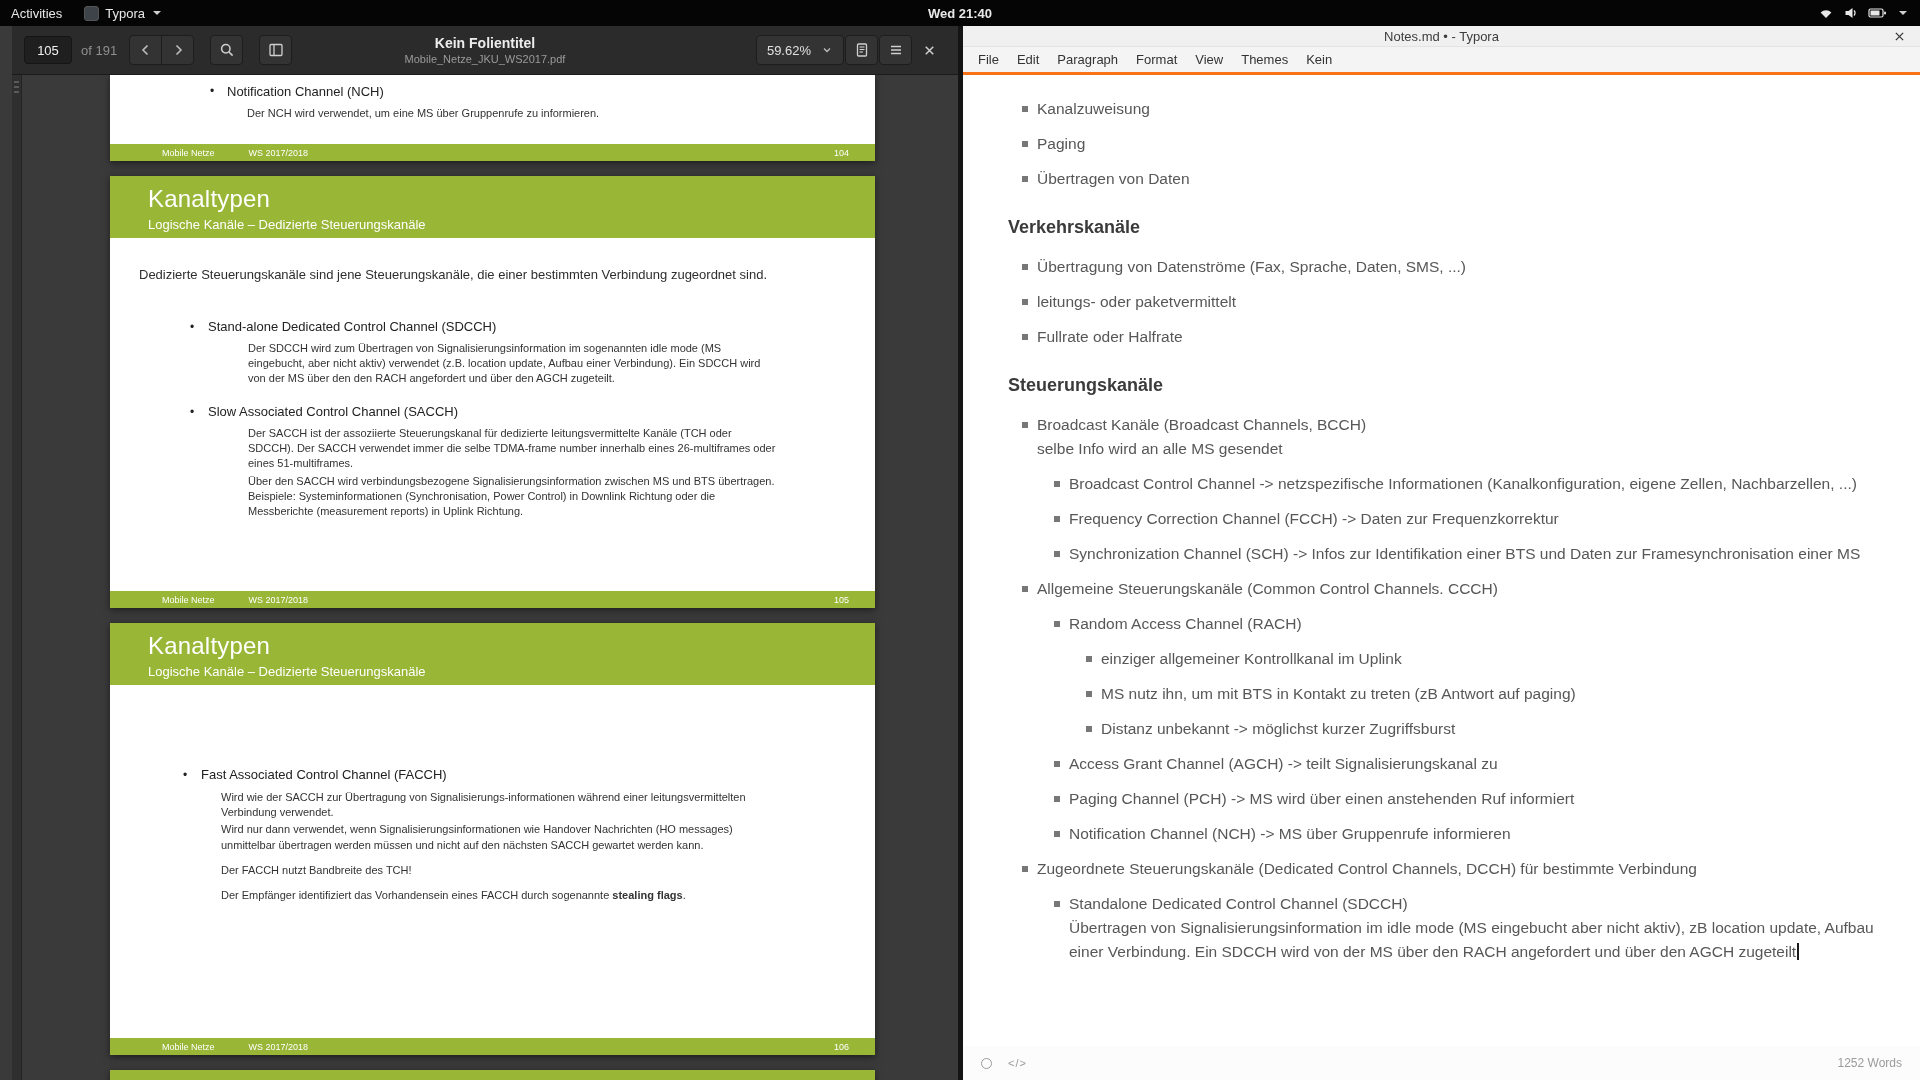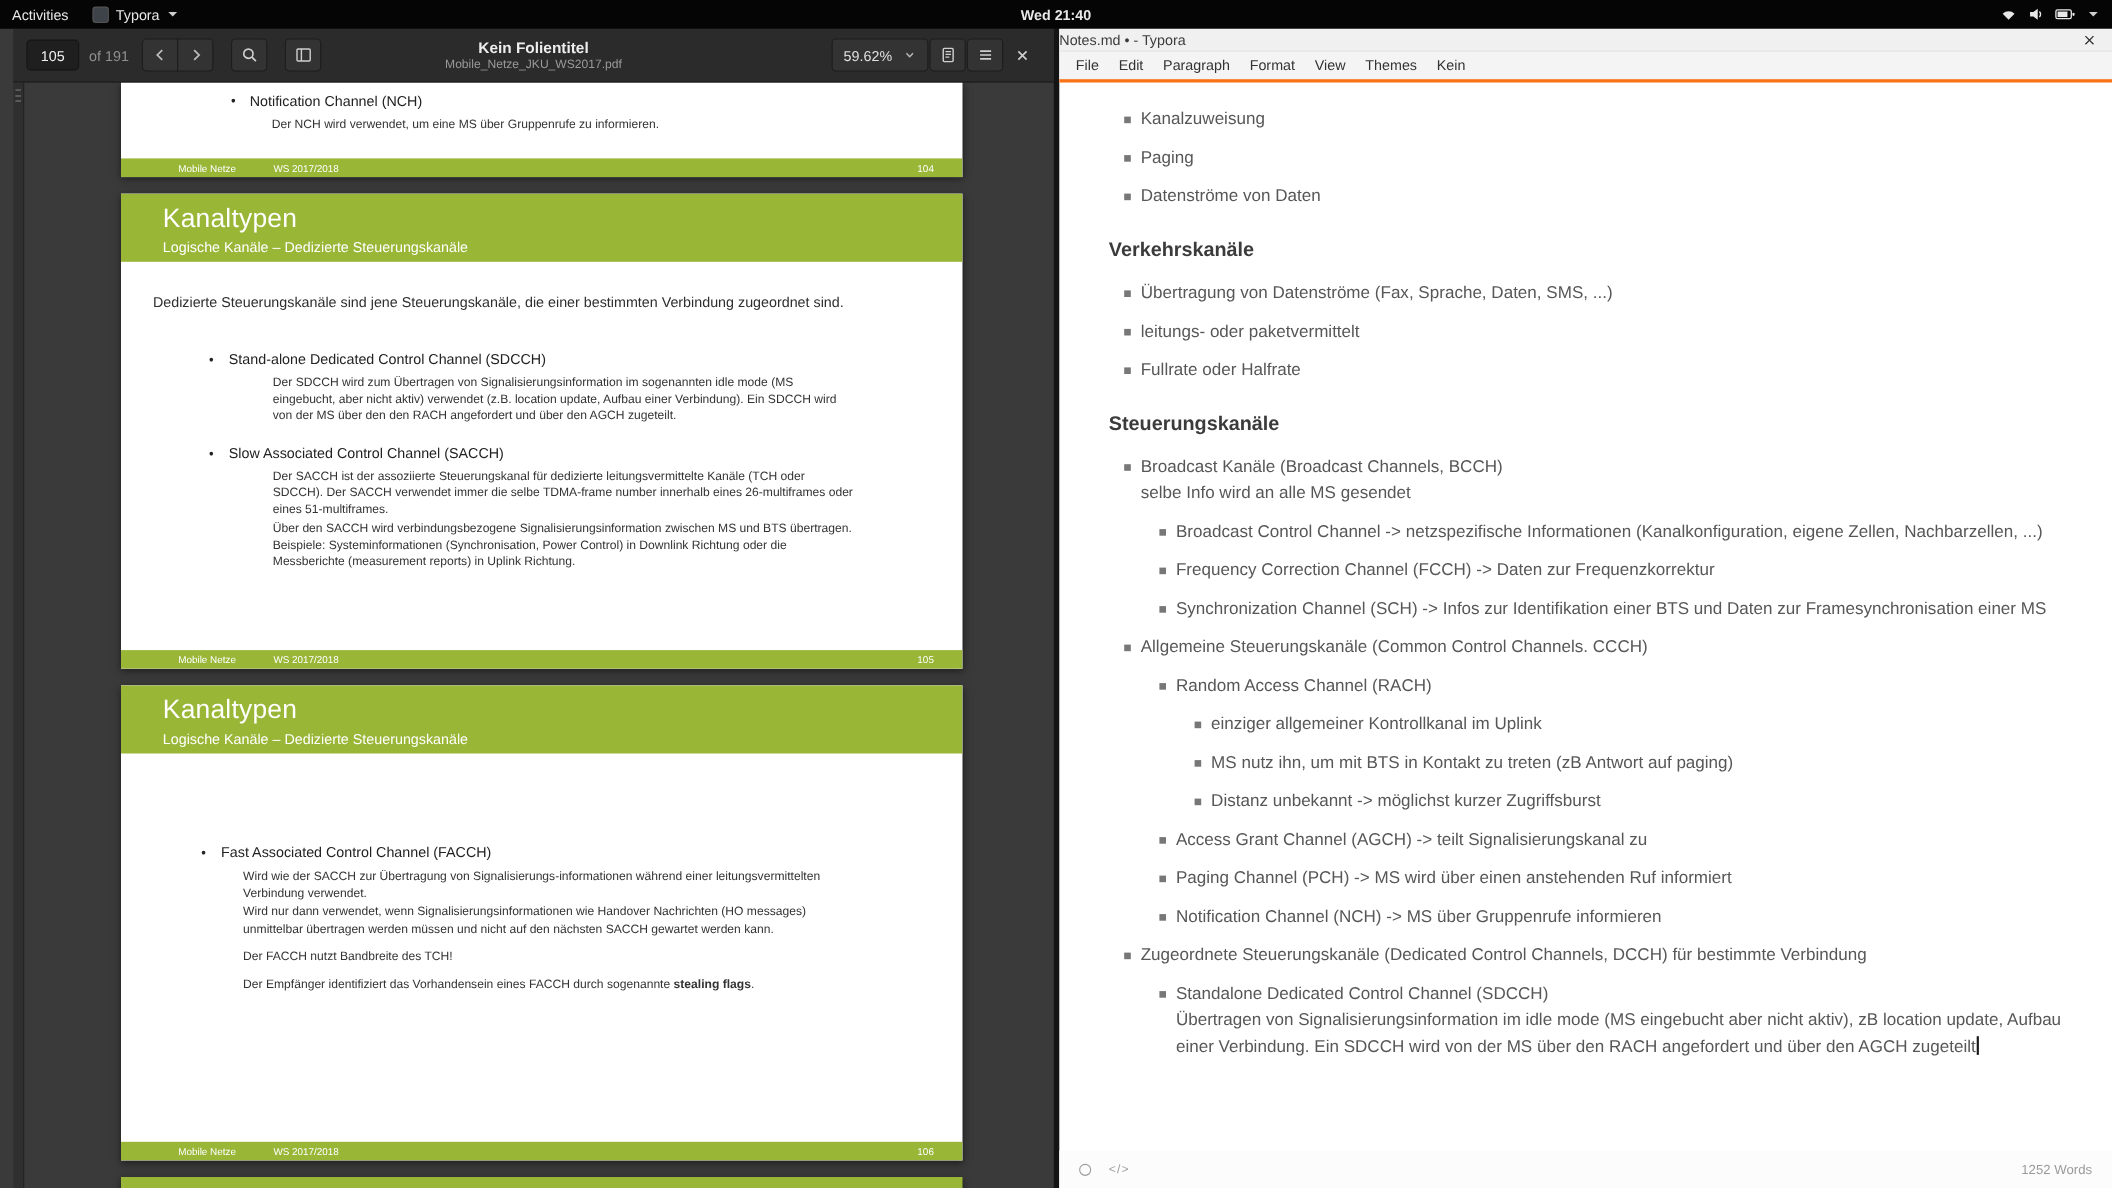--- a/index.html
+++ b/index.html
@@ -83,21 +83,21 @@
   .s106 .b-body{margin:8px 55px 0 20px;}
   .s106 .b-body p{margin:0 0 2px 0;}
   .s106 .b-body p.mt{margin-top:10px;}
   .bold{font-weight:700;}
 
   .slide-sliver{height:20px;background:var(--green);width:765px;box-shadow:0 2px 7px rgba(0,0,0,.5);}
 
   
   .typora{position:absolute;left:963px;top:26px;width:957px;height:1054px;background:#ffffff;display:flex;flex-direction:column;}
   .t-titlebar{height:21px;background:#f0f0f0;border-bottom:1px solid #e3e3e3;position:relative;
-              display:flex;align-items:center;justify-content:flex-start;font-size:13px;color:#3c3c3c;flex:0 0 auto;}
+              display:flex;align-items:center;justify-content:center;font-size:13px;color:#3c3c3c;flex:0 0 auto;}
   .t-close{position:absolute;right:0;top:0;bottom:0;width:42px;display:flex;align-items:center;justify-content:center;color:#333;}
   .t-menubar{height:28px;background:#f4f4f4;border-bottom:3px solid #f97316;display:flex;align-items:center;
              padding-left:6px;font-size:13px;color:#333;flex:0 0 auto;}
   .t-menu-item{padding:0 9px;height:100%;display:flex;align-items:center;cursor:default;}
   .t-content{flex:1;overflow:hidden;padding:22px 26px 0 45px;color:#575757;font-size:15.5px;}
   .h2{font-weight:700;color:#3b3b3b;font-size:18px;margin:26px 0 17px 0;}
   .li{position:relative;margin:0 0 11px 0;line-height:1.55;}
   .lv1{padding-left:29px;}
   .lv2{padding-left:61px;}
   .lv3{padding-left:93px;}
@@ -295,21 +295,21 @@
     <div class="t-menu-item">Edit</div>
     <div class="t-menu-item">Paragraph</div>
     <div class="t-menu-item">Format</div>
     <div class="t-menu-item">View</div>
     <div class="t-menu-item">Themes</div>
     <div class="t-menu-item">Kein</div>
   </div>
   <div class="t-content">
       <div class="li lv1"><span class="sq"></span><span>Kanalzuweisung</span></div>
       <div class="li lv1"><span class="sq"></span><span>Paging</span></div>
-      <div class="li lv1"><span class="sq"></span><span>Datenströme von Daten</span></div>
+      <div class="li lv1"><span class="sq"></span><span>Übertragen von Daten</span></div>
       <div class="h2">Verkehrskanäle</div>
       <div class="li lv1"><span class="sq"></span><span>Übertragung von Datenströme (Fax, Sprache, Daten, SMS, ...)</span></div>
       <div class="li lv1"><span class="sq"></span><span>leitungs- oder paketvermittelt</span></div>
       <div class="li lv1"><span class="sq"></span><span>Fullrate oder Halfrate</span></div>
       <div class="h2">Steuerungskanäle</div>
       <div class="li lv1"><span class="sq"></span><span>Broadcast Kanäle (Broadcast Channels, BCCH)</span><span class="line2">selbe Info wird an alle MS gesendet</span></div>
       <div class="li lv2"><span class="sq"></span><span>Broadcast Control Channel -&gt; netzspezifische Informationen (Kanalkonfiguration, eigene Zellen, Nachbarzellen, ...)</span></div>
       <div class="li lv2"><span class="sq"></span><span>Frequency Correction Channel (FCCH) -&gt; Daten zur Frequenzkorrektur</span></div>
       <div class="li lv2"><span class="sq"></span><span>Synchronization Channel (SCH) -&gt; Infos zur Identifikation einer BTS und Daten zur Framesynchronisation einer MS</span></div>
       <div class="li lv1"><span class="sq"></span><span>Allgemeine Steuerungskanäle (Common Control Channels. CCCH)</span></div>

